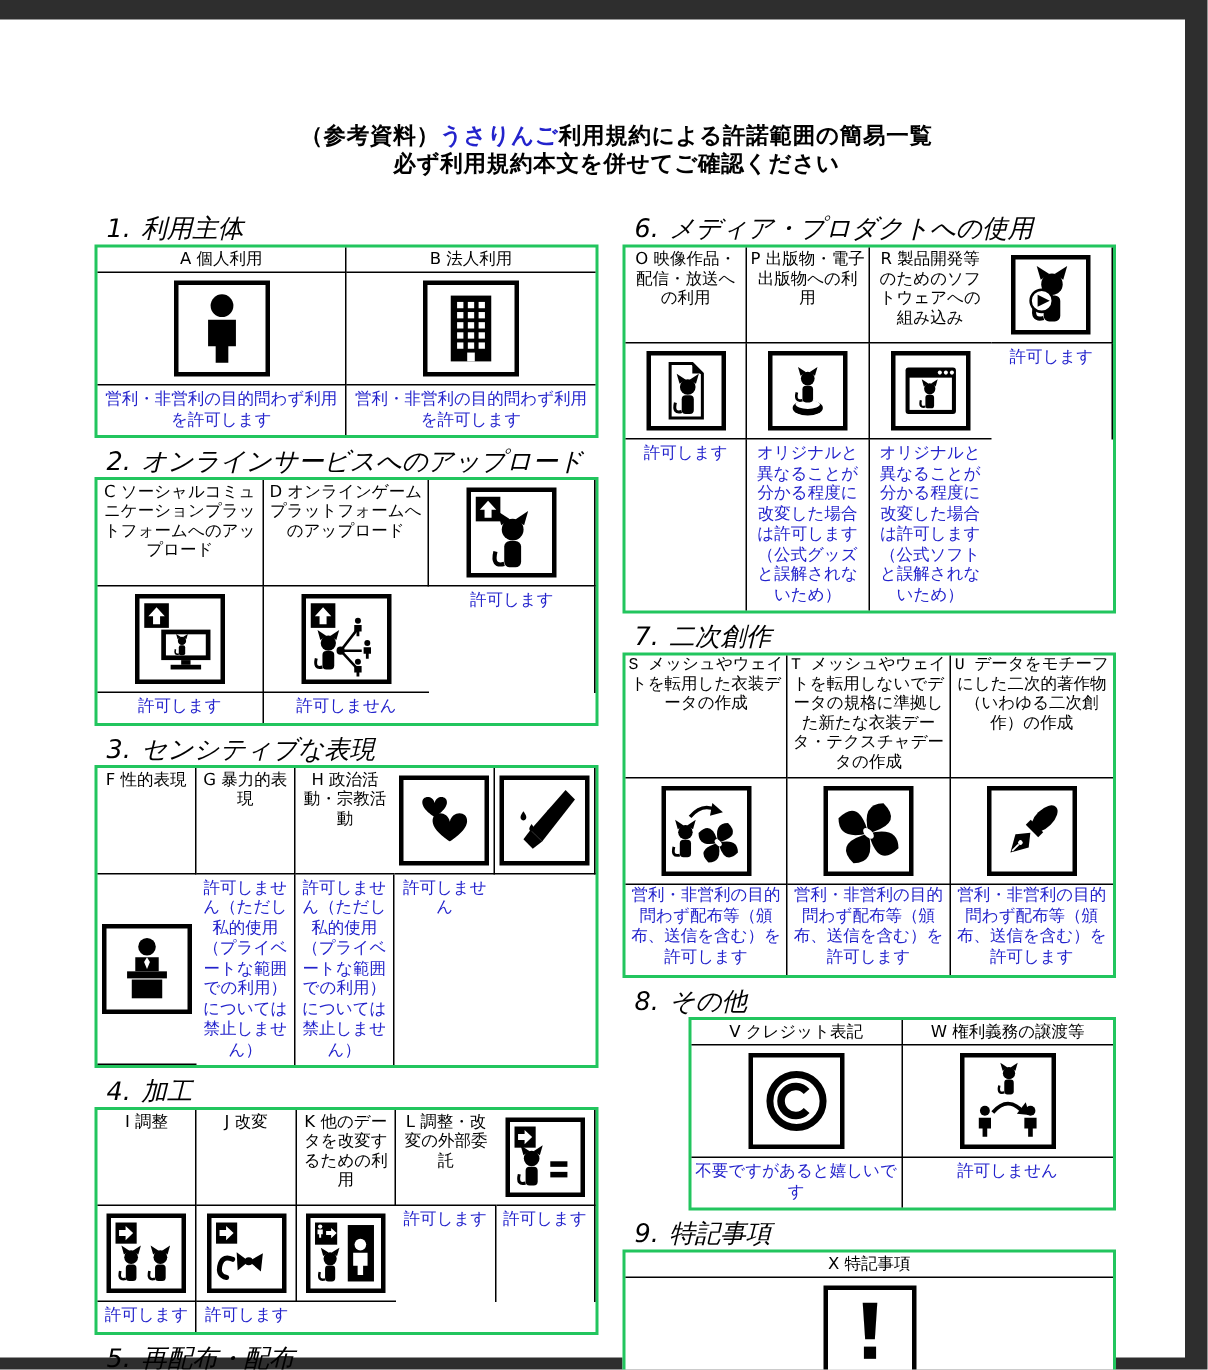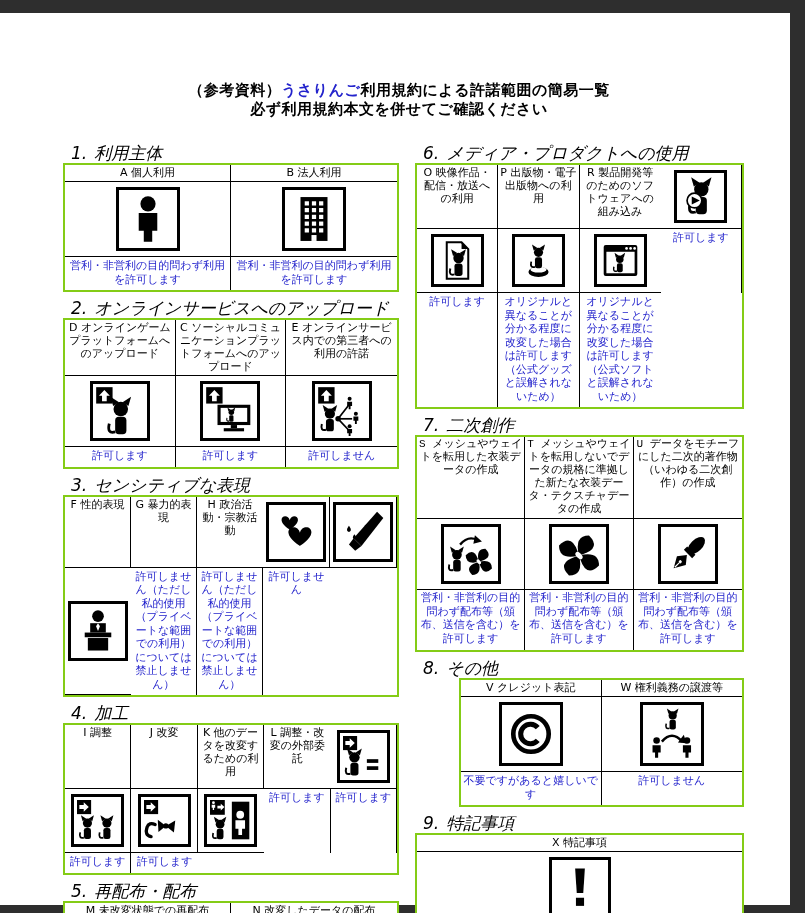--- a/index.html
+++ b/index.html
@@ -3,30 +3,30 @@
 <meta charset="utf-8">
 <style>
   :root{ --blue:#2323cc; --frame:#2e2e2e; }
   html,body{margin:0;padding:0}
   body{
     width:805px;height:913px;position:relative;overflow:hidden;
     background:var(--frame);
     font-family:"DejaVu Sans","Liberation Sans",sans-serif;
   }
   .page{position:absolute;left:0;top:13px;width:790px;height:892px;background:#fff;}
-  .title{position:absolute;top:68px;left:4px;width:100%;text-align:center;
+  .title{position:absolute;top:68px;left:16px;width:100%;text-align:center;
          font-weight:bold;font-size:15px;line-height:19px;color:#000;letter-spacing:.5px;}
   .brand{color:var(--blue);}
   .col{position:absolute;top:133px;}
   .col-left{left:63px;width:336px;}
   .col-right{left:415px;width:329px;}
   .sec{margin-bottom:9px;}
   .sec-head{font-size:17px;line-height:14px;margin:0 0 3px 8px;color:#000;font-style:italic;}
   .sec-head .num{margin-right:7px;}
-  .tbl{display:grid;border:2px solid #84cc16;background:#fff;}
+  .tbl{display:grid;border:2px solid #22c55e;background:#fff;}
   .cell{border-right:1.5px solid #000;border-bottom:1.5px solid #000;box-sizing:border-box;}
   .cell.lc{border-right:none}
   .cell.lr{border-bottom:none}
   .lbl{font-size:11px;line-height:13px;padding:1px 2px 2px;text-align:center;color:#000;}
   .ico{display:flex;align-items:center;justify-content:center;padding:5px 3px;}
   .icobox{border:3px solid #000;background:#fff;box-sizing:border-box;
           display:flex;align-items:center;justify-content:center;}
   .icobox svg{display:block}
   .res{font-size:11px;line-height:13.5px;padding:2px 2px 4px;text-align:center;color:var(--blue);}
 </style>
@@ -75,23 +75,22 @@
               </svg>
             </div>
           </div>
           <div class="cell res lr">営利・非営利の目的問わず利用を許可します</div>
           <div class="cell res lc lr">営利・非営利の目的問わず利用を許可します</div>
         </div>
       </div>
       <div class="sec">
         <div class="sec-head"><span class="num">2.</span><span>オンラインサービスへのアップロード</span></div>
         <div class="tbl" style="grid-template-columns: repeat(3, 1fr);">
+          <div class="cell lbl">C ソーシャルコミュニケーションプラットフォームへのアップロード</div>
           <div class="cell lbl">D オンラインゲームプラットフォームへのアップロード</div>
-          <div class="cell lbl">C ソーシャルコミュニケーションプラットフォームへのアップロード</div>
-          <div class="cell lbl lc">E オンラインサービス内での第三者への利用の許諾</div>
           <div class="cell ico" style="min-height: 68px;">
             <div class="icobox" style="width: 60px; height: 60px;">
               <svg viewBox="0 0 64 64" width="50" height="50" xmlns="http://www.w3.org/2000/svg">
                 <rect x="1.5" y="1.5" width="21" height="21" fill="#000"></rect>
                 <path d="M12 5l7 7.5h-4v7h-6v-7H5z" fill="#fff"></path>
                 <g transform="translate(18,16) scale(1.5)">
                   <polygon points="3.5,6.5 1.2,-1.5 8.5,3.2" fill="#000"></polygon>
                   <polygon points="16.5,6.5 18.8,-1.5 11.5,3.2" fill="#000"></polygon>
                   <circle cx="10" cy="9" r="6.2" fill="#000"></circle>
                   <rect x="5.2" y="15.5" width="9.6" height="15" rx="3.2" fill="#000"></rect>

